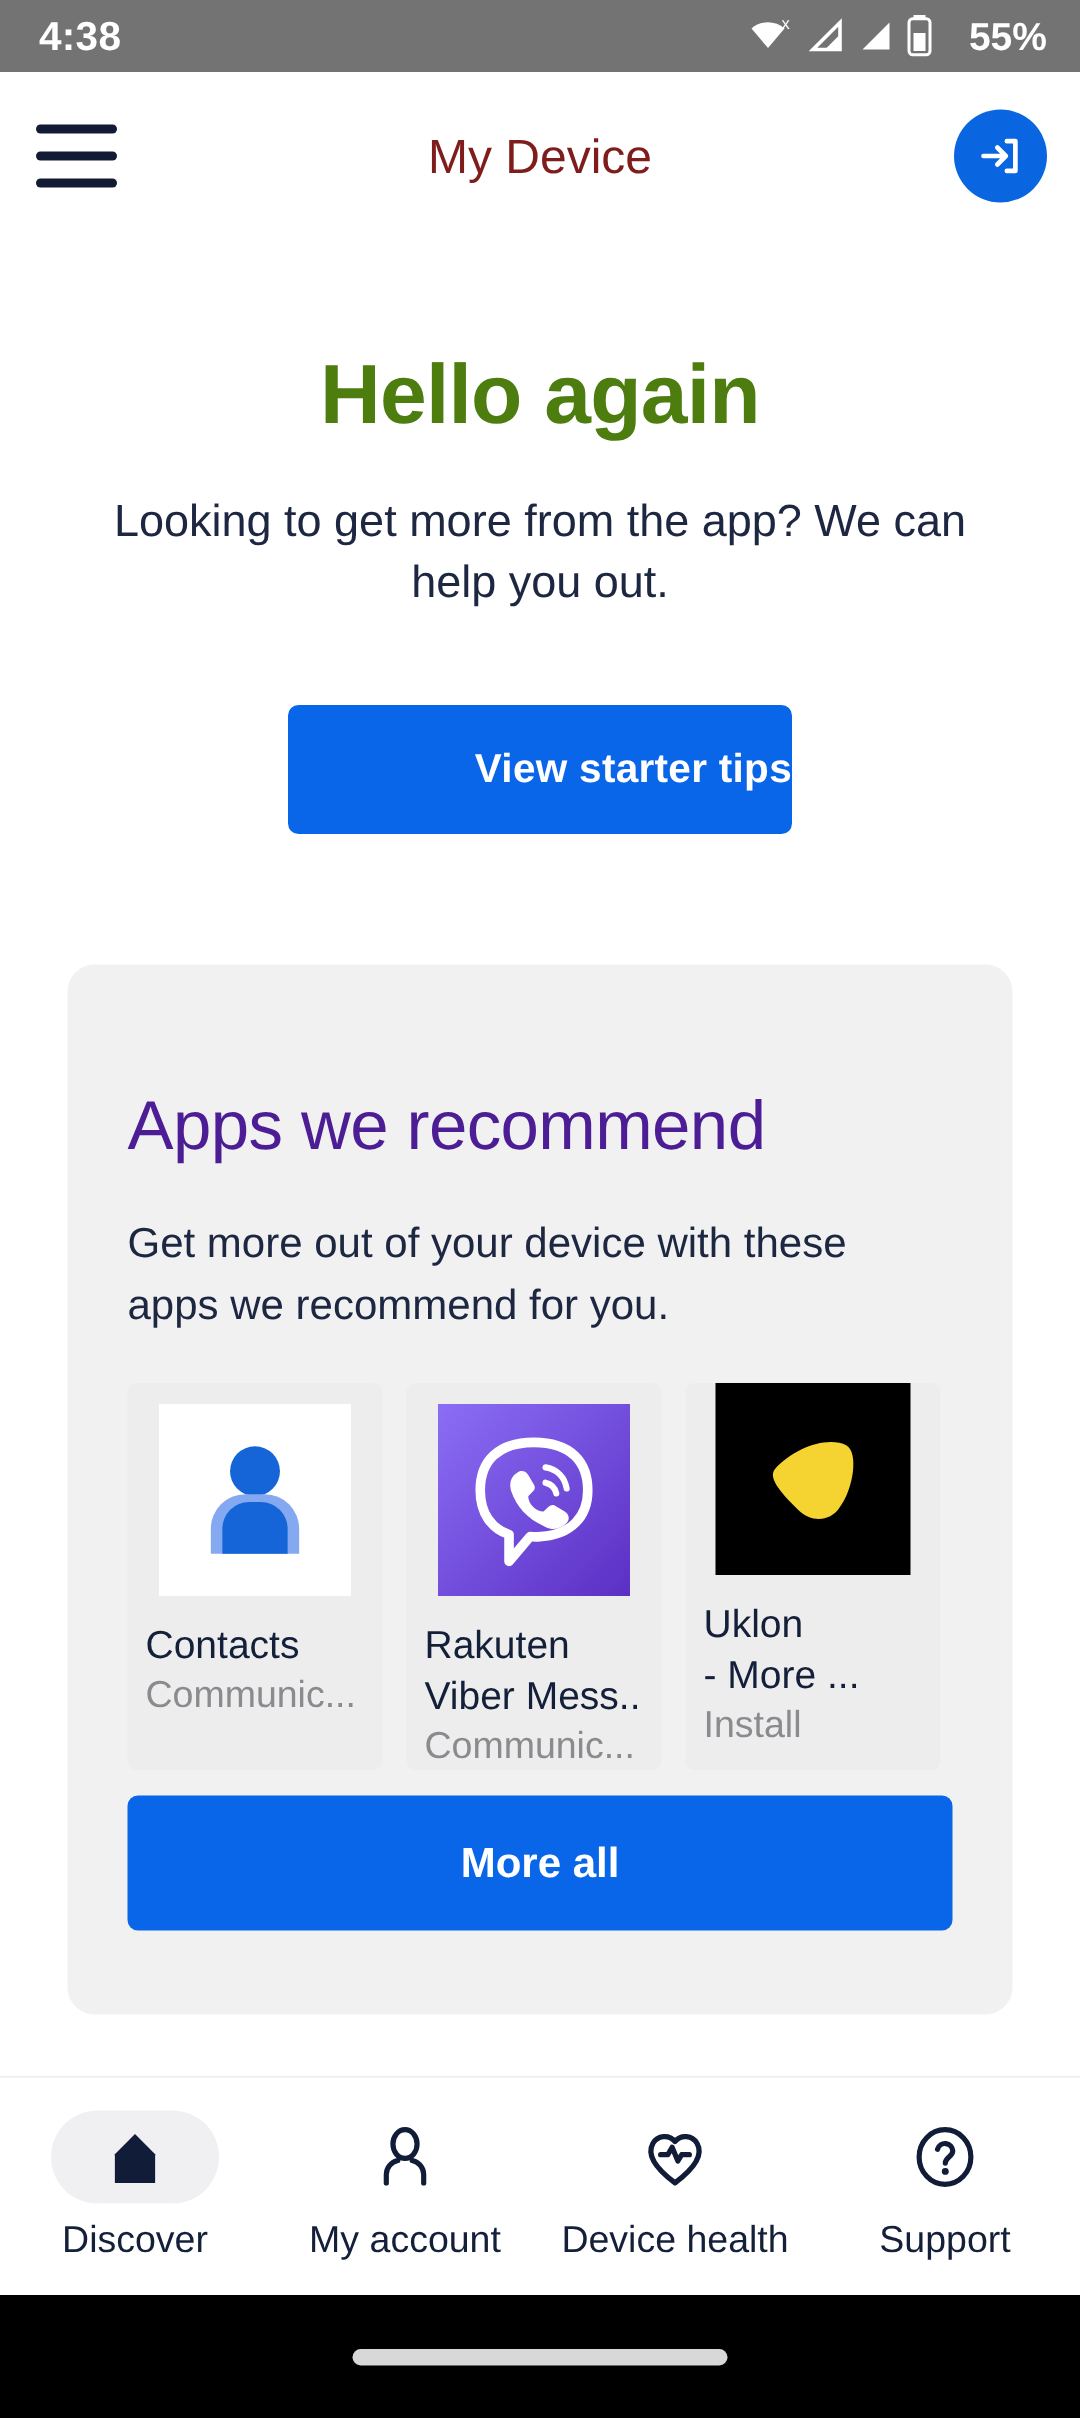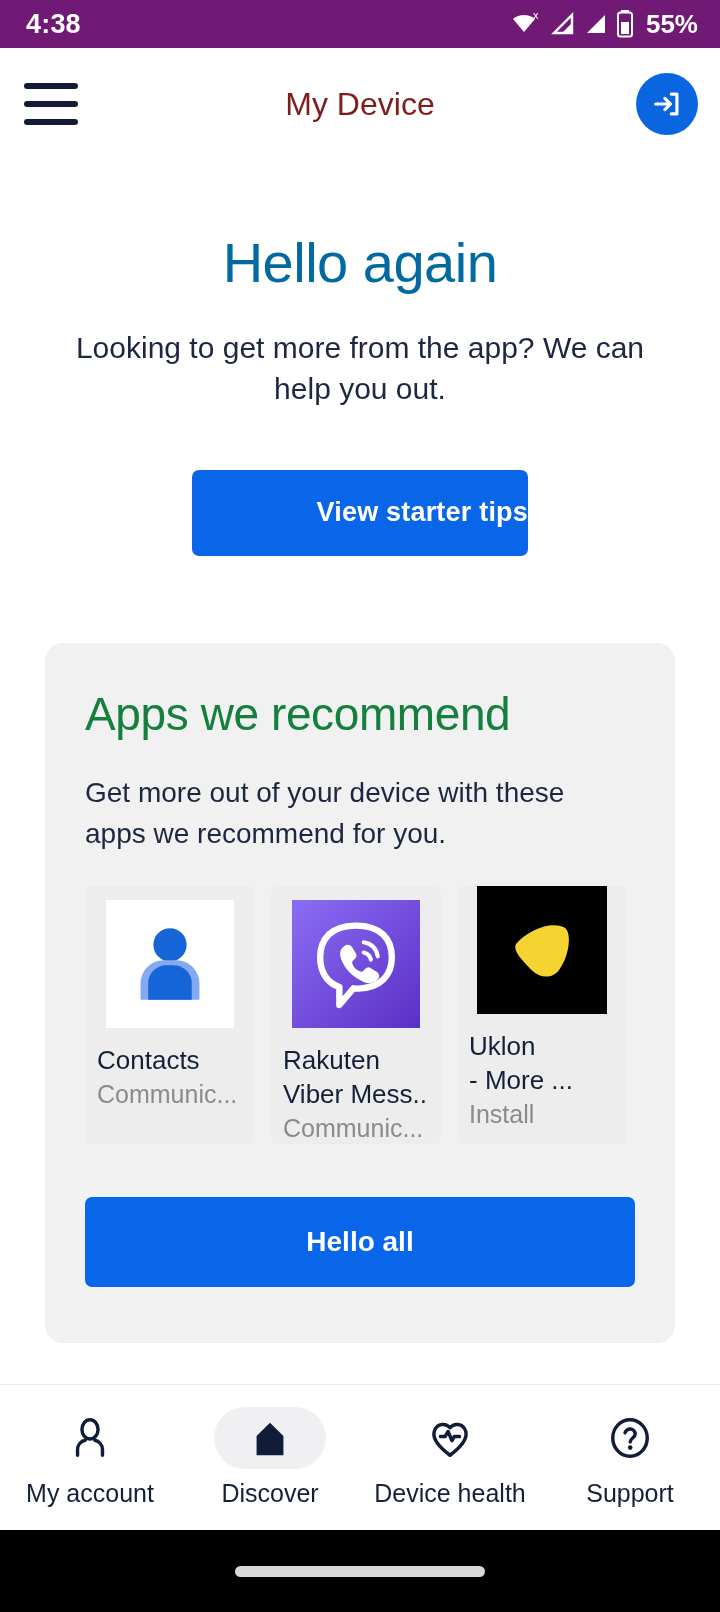--- a/index.html
+++ b/index.html
@@ -6,27 +6,27 @@
   html, body {
     width:720px; height:1612px;
     background:#ffffff;
     font-family:"Liberation Sans", sans-serif;
     overflow:hidden;
   }
   .screen { position:relative; width:720px; height:1612px; background:#fff; }
 
   
   .statusbar{
-    height:48px; background:#701a75; color:#fff;
+    height:48px; background:#737373; color:#fff;
     display:flex; align-items:center; justify-content:space-between;
     padding:0 22px 0 26px;
   }
   .sb-time{ font-size:27px; font-weight:600; letter-spacing:.2px; }
   .sb-right{ display:flex; align-items:center; gap:7px; }
-  .sb-pct{ font-size:26px; font-weight:600; margin-left:4px; }
+  .sb-pct{ font-size:26px; font-weight:600; margin-left:16px; }
 
   
   .appbar{
     height:112px; display:flex; align-items:center;
     padding:0 24px; position:relative; background:#fff;
   }
   .hamburger{ width:54px; height:42px; display:flex; flex-direction:column;
     justify-content:space-between; cursor:pointer; }
   .hamburger span{ display:block; height:6px; border-radius:3px; background:#121b33; }
   .appbar-title{
@@ -35,21 +35,21 @@
   }
   .login-btn{
     position:absolute; right:22px; top:50%; transform:translateY(-50%);
     width:62px; height:62px; border-radius:50%; background:#0a66e0;
     display:flex; align-items:center; justify-content:center; cursor:pointer;
   }
 
   
   .hero{ padding:74px 40px 0; text-align:center; }
   .hero h1{
-    font-size:56px; font-weight:400; color:#0369a1;
+    font-size:56px; font-weight:700; color:#4d7c0f;
     letter-spacing:-.5px; line-height:1.05;
   }
   .hero p{
     margin-top:34px; font-size:30px; line-height:1.38;
     color:#1d2742; font-weight:400; padding:0 22px;
   }
   .cta-primary{
     display:block; margin:60px auto 0; width:336px; height:86px;
     background:#0a66e8; border:none; border-radius:7px;
     color:#fff; font-size:27px; font-weight:700;
@@ -57,22 +57,22 @@
     letter-spacing:.2px;
     text-align:right;
   }
 
   
   .card{
     position:absolute; left:45px; top:643px; width:630px; height:700px;
     background:#f1f1f1; border-radius:18px; padding:0 40px;
   }
   .card h2{
-    font-size:46px; font-weight:400; color:#15803d;
-    letter-spacing:-.4px; padding-top:44px;
+    font-size:46px; font-weight:400; color:#4c1d95;
+    letter-spacing:-.4px; padding-top:80px;
   }
   .card-sub{
     margin-top:32px; font-size:28px; line-height:1.45; color:#1d2742;
     max-width:500px;
   }
 
   .tiles{ display:flex; gap:16px; margin-top:32px; }
   .tile{
     width:170px; background:#ededed; border-radius:6px;
     padding:14px 12px 0; position:relative; cursor:pointer;
@@ -220,42 +220,42 @@
             <path d="M18 42 C34 24 62 14 78 22 C88 28 84 58 72 74 C64 86 48 86 38 76 C26 64 12 50 18 42 Z" fill="#f5d431"></path>
           </svg>
         </div>
         <div class="tile-name">Uklon</div>
         <div class="tile-name" style="margin-top:0">- More ...</div>
         <div class="tile-cat">Install</div>
       </div>
 
     </div>
 
-    <button class="cta-viewall">Hello all</button>
+    <button class="cta-viewall">More all</button>
   </div>
 
   <div class="bottomnav">
+
+    <div class="navitem active">
+      <div class="nav-iconwrap">
+        <svg width="46" height="46" viewBox="0 0 24 24">
+          <path d="M5 21 V11 L12 4 L19 11 V21 Z" fill="#101c38"></path>
+        </svg>
+      </div>
+      <div class="nav-label">Discover</div>
+    </div>
 
     <div class="navitem">
       <div class="nav-iconwrap">
         <svg width="46" height="46" viewBox="0 0 24 24">
           <ellipse cx="12" cy="7.5" rx="4.2" ry="5" fill="none" stroke="#101c38" stroke-width="1.8"></ellipse>
           <path d="M5.5 21 V18 a5 5 0 0 1 4 -4.8 M18.5 21 V18 a5 5 0 0 0 -4 -4.8" fill="none" stroke="#101c38" stroke-width="1.8" stroke-linecap="round"></path>
         </svg>
       </div>
       <div class="nav-label">My account</div>
-    </div>
-
-    <div class="navitem active">
-      <div class="nav-iconwrap">
-        <svg width="46" height="46" viewBox="0 0 24 24">
-          <path d="M5 21 V11 L12 4 L19 11 V21 Z" fill="#101c38"></path>
-        </svg>
-      </div>
-      <div class="nav-label">Discover</div>
     </div>
 
     <div class="navitem">
       <div class="nav-iconwrap">
         <svg width="46" height="46" viewBox="0 0 24 24">
           <path d="M12 21 C4 15 2.5 10.5 4.3 7.3 A4.7 4.7 0 0 1 12 6.6 A4.7 4.7 0 0 1 19.7 7.3
                    C21.5 10.5 20 15 12 21 Z" fill="none" stroke="#101c38" stroke-width="1.8" stroke-linejoin="round"></path>
           <path d="M7 11.2 H9.5 L11 8.6 L13 13.4 L14.3 11.2 H17" fill="none" stroke="#101c38" stroke-width="1.8" stroke-linecap="round" stroke-linejoin="round"></path>
         </svg>
       </div>

